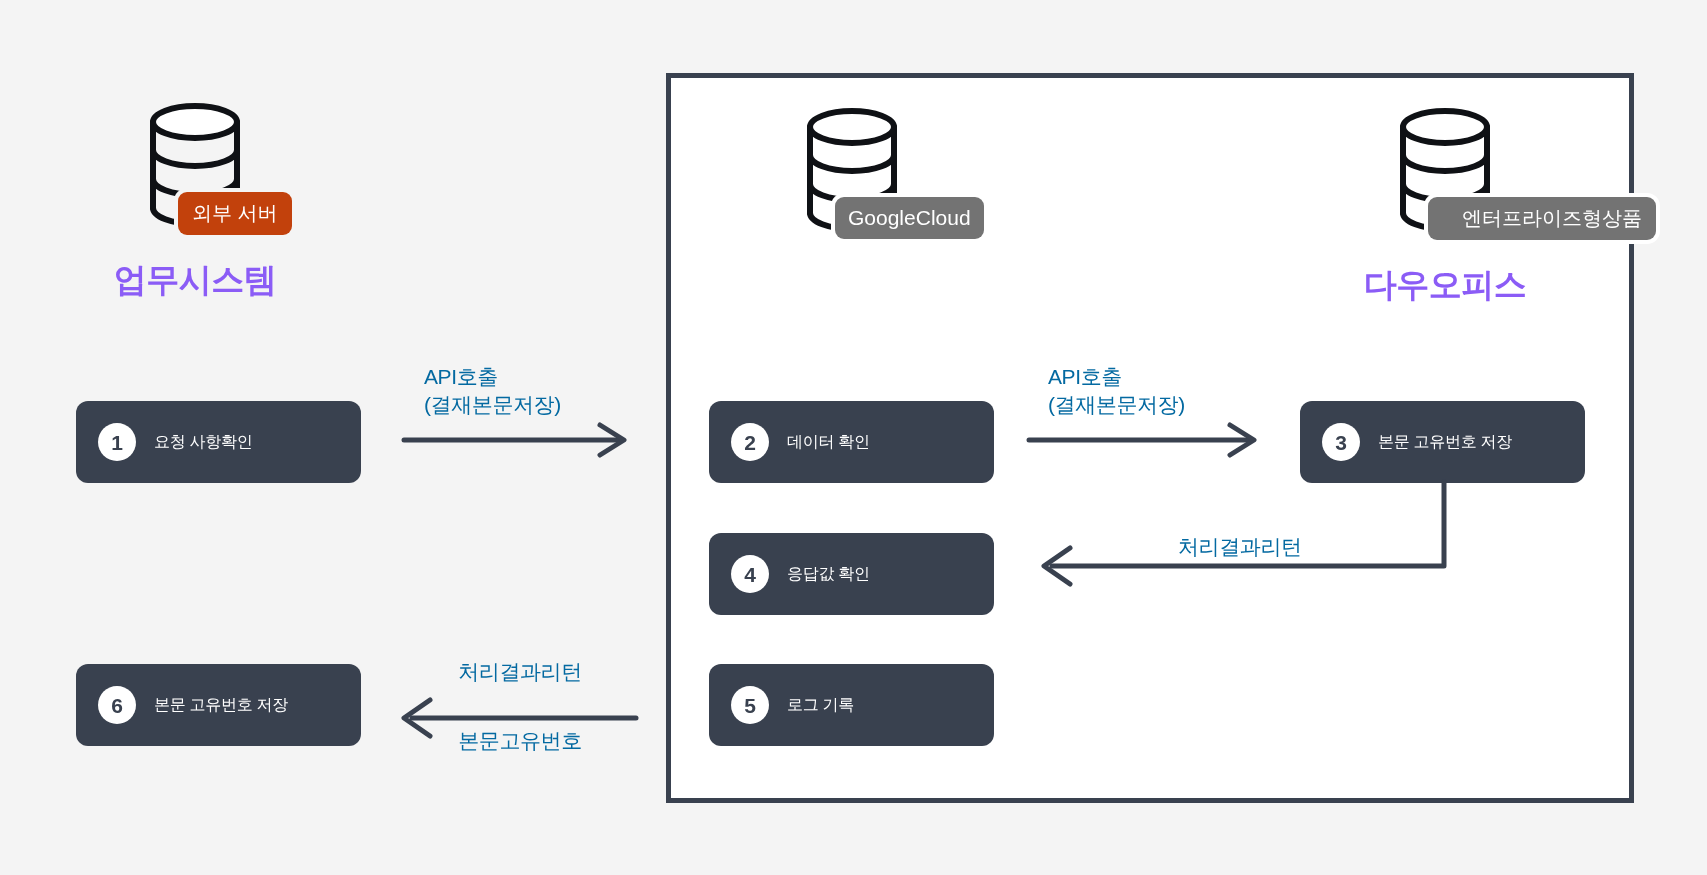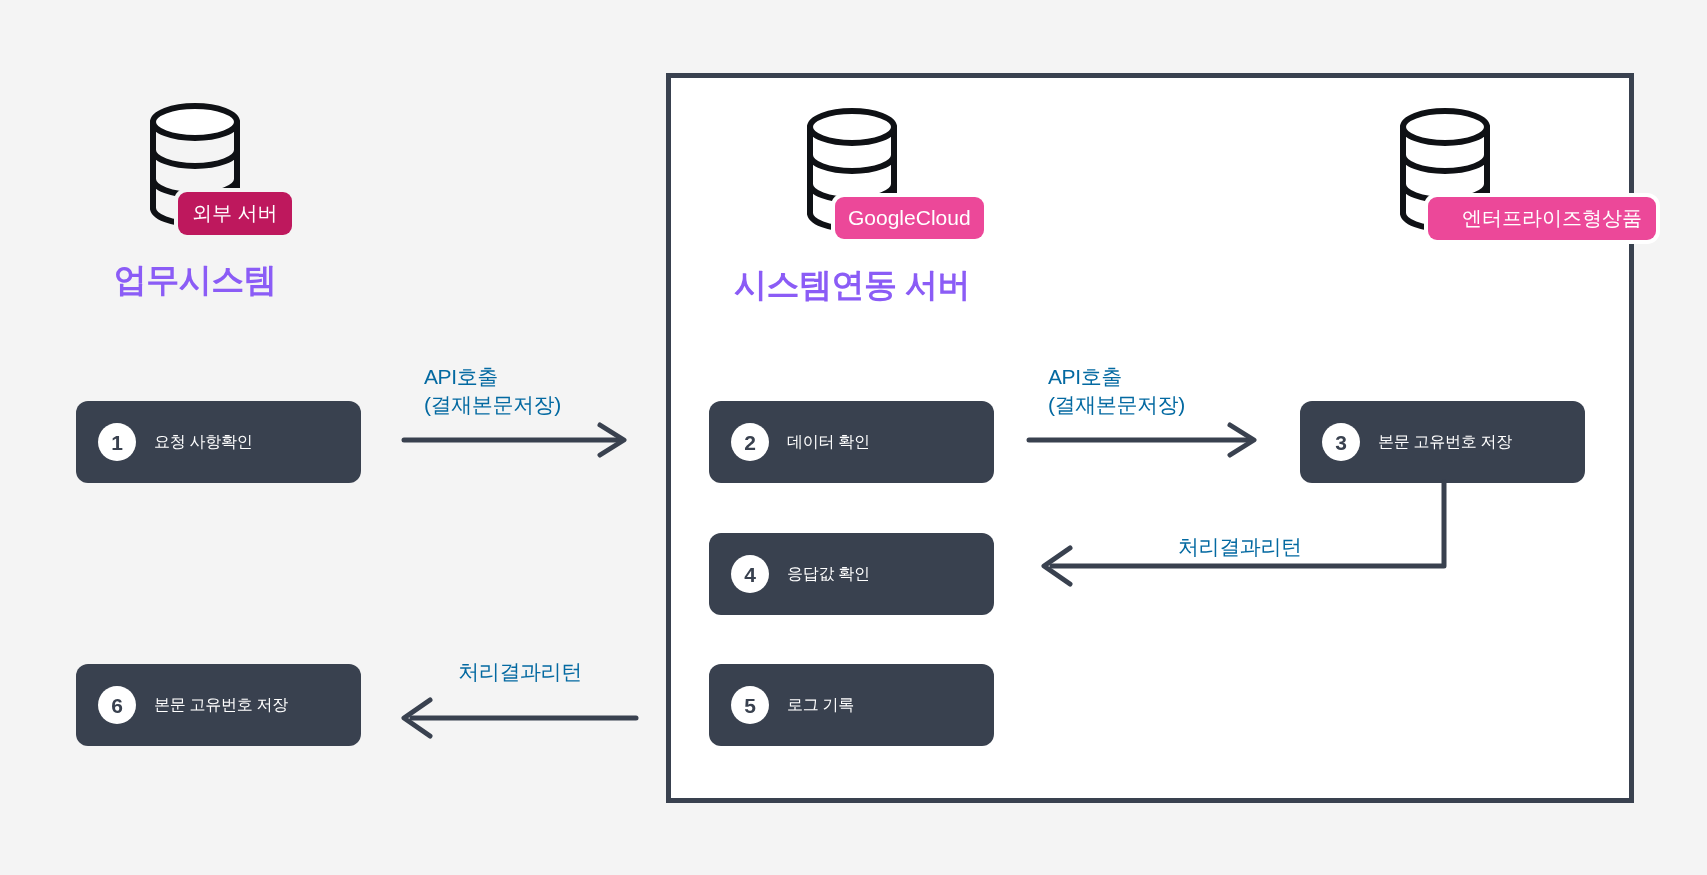--- a/index.html
+++ b/index.html
@@ -61,24 +61,24 @@
     position: absolute;
     border-radius: 9px;
     color: #ffffff;
     font-size: 20px;
     line-height: 1;
     padding: 11px 14px 12px;
     white-space: nowrap;
     box-shadow: 0 0 0 4px #f4f4f4;
   }
   .badge-dark {
-    background: #be185d;
+    background: #c2410c;
   }
   .badge-cyan {
-    background: #ec4899;
+    background: #737373;
     box-shadow: 0 0 0 4px #ffffff;
   }
   .badge-gcloud {
     font-size: 21px;
     padding: 10px 13px 11px;
   }
 
   
   .step-pill {
     position: absolute;
@@ -155,35 +155,35 @@
       <svg width="100" height="140" viewBox="0 0 100 140" aria-hidden="true">
         <ellipse cx="50" cy="22" rx="42" ry="16" fill="#ffffff" stroke="#0f1115" stroke-width="6"></ellipse>
         <path d="M8 22 L8 108" fill="none" stroke="#0f1115" stroke-width="6" stroke-linecap="round"></path>
         <path d="M92 22 L92 108" fill="none" stroke="#0f1115" stroke-width="6" stroke-linecap="round"></path>
         <path d="M8 108 a42 16 0 0 0 84 0" fill="none" stroke="#0f1115" stroke-width="6"></path>
         <path d="M8 50 a42 16 0 0 0 84 0" fill="none" stroke="#0f1115" stroke-width="6"></path>
         <path d="M8 79 a42 16 0 0 0 84 0" fill="none" stroke="#0f1115" stroke-width="6"></path>
       </svg>
       <div class="node-badge badge-cyan badge-gcloud" style="left:33px; top:92px;">GoogleCloud</div>
     </div>
-    <div class="node-title">시스템연동 서버</div>
   </div>
 
   <div class="db-node" style="left:1315px; top:105px;">
     <div class="db-icon-wrap">
       <svg width="100" height="140" viewBox="0 0 100 140" aria-hidden="true">
         <ellipse cx="50" cy="22" rx="42" ry="16" fill="#ffffff" stroke="#0f1115" stroke-width="6"></ellipse>
         <path d="M8 22 L8 108" fill="none" stroke="#0f1115" stroke-width="6" stroke-linecap="round"></path>
         <path d="M92 22 L92 108" fill="none" stroke="#0f1115" stroke-width="6" stroke-linecap="round"></path>
         <path d="M8 108 a42 16 0 0 0 84 0" fill="none" stroke="#0f1115" stroke-width="6"></path>
         <path d="M8 50 a42 16 0 0 0 84 0" fill="none" stroke="#0f1115" stroke-width="6"></path>
         <path d="M8 79 a42 16 0 0 0 84 0" fill="none" stroke="#0f1115" stroke-width="6"></path>
       </svg>
       <div class="node-badge badge-cyan" style="left:33px; top:92px;padding-left:34px;">엔터프라이즈형상품</div>
     </div>
+    <div class="node-title">다우오피스</div>
   </div>
 
   <div class="step-pill" style="left:76px; top:401px; width:285px;">
     <div class="step-num">1</div>
     <div class="step-label">요청 사항확인</div>
   </div>
 
   <div class="step-pill" style="left:709px; top:401px; width:285px;">
     <div class="step-num">2</div>
     <div class="step-label">데이터 확인</div>
@@ -235,14 +235,17 @@
     <path d="M40 70 L14 88 L40 106" stroke="#39414f" stroke-width="5" fill="none" stroke-linecap="round" stroke-linejoin="round"></path>
   </svg>
 
   <div class="conn-label center" style="left:400px; top:658px; width:240px;">
     <div>처리결과리턴</div>
   </div>
   <svg class="connector" style="left:390px; top:678px;" width="250" height="80" viewBox="0 0 250 80">
     <path d="M246 40 L22 40" stroke="#39414f" stroke-width="5" fill="none" stroke-linecap="round"></path>
     <path d="M40 22 L14 40 L40 58" stroke="#39414f" stroke-width="5" fill="none" stroke-linecap="round" stroke-linejoin="round"></path>
   </svg>
+  <div class="conn-label center" style="left:400px; top:727px; width:240px;">
+    <div>본문고유번호</div>
+  </div>
 
 </div>
 
 </body></html>

